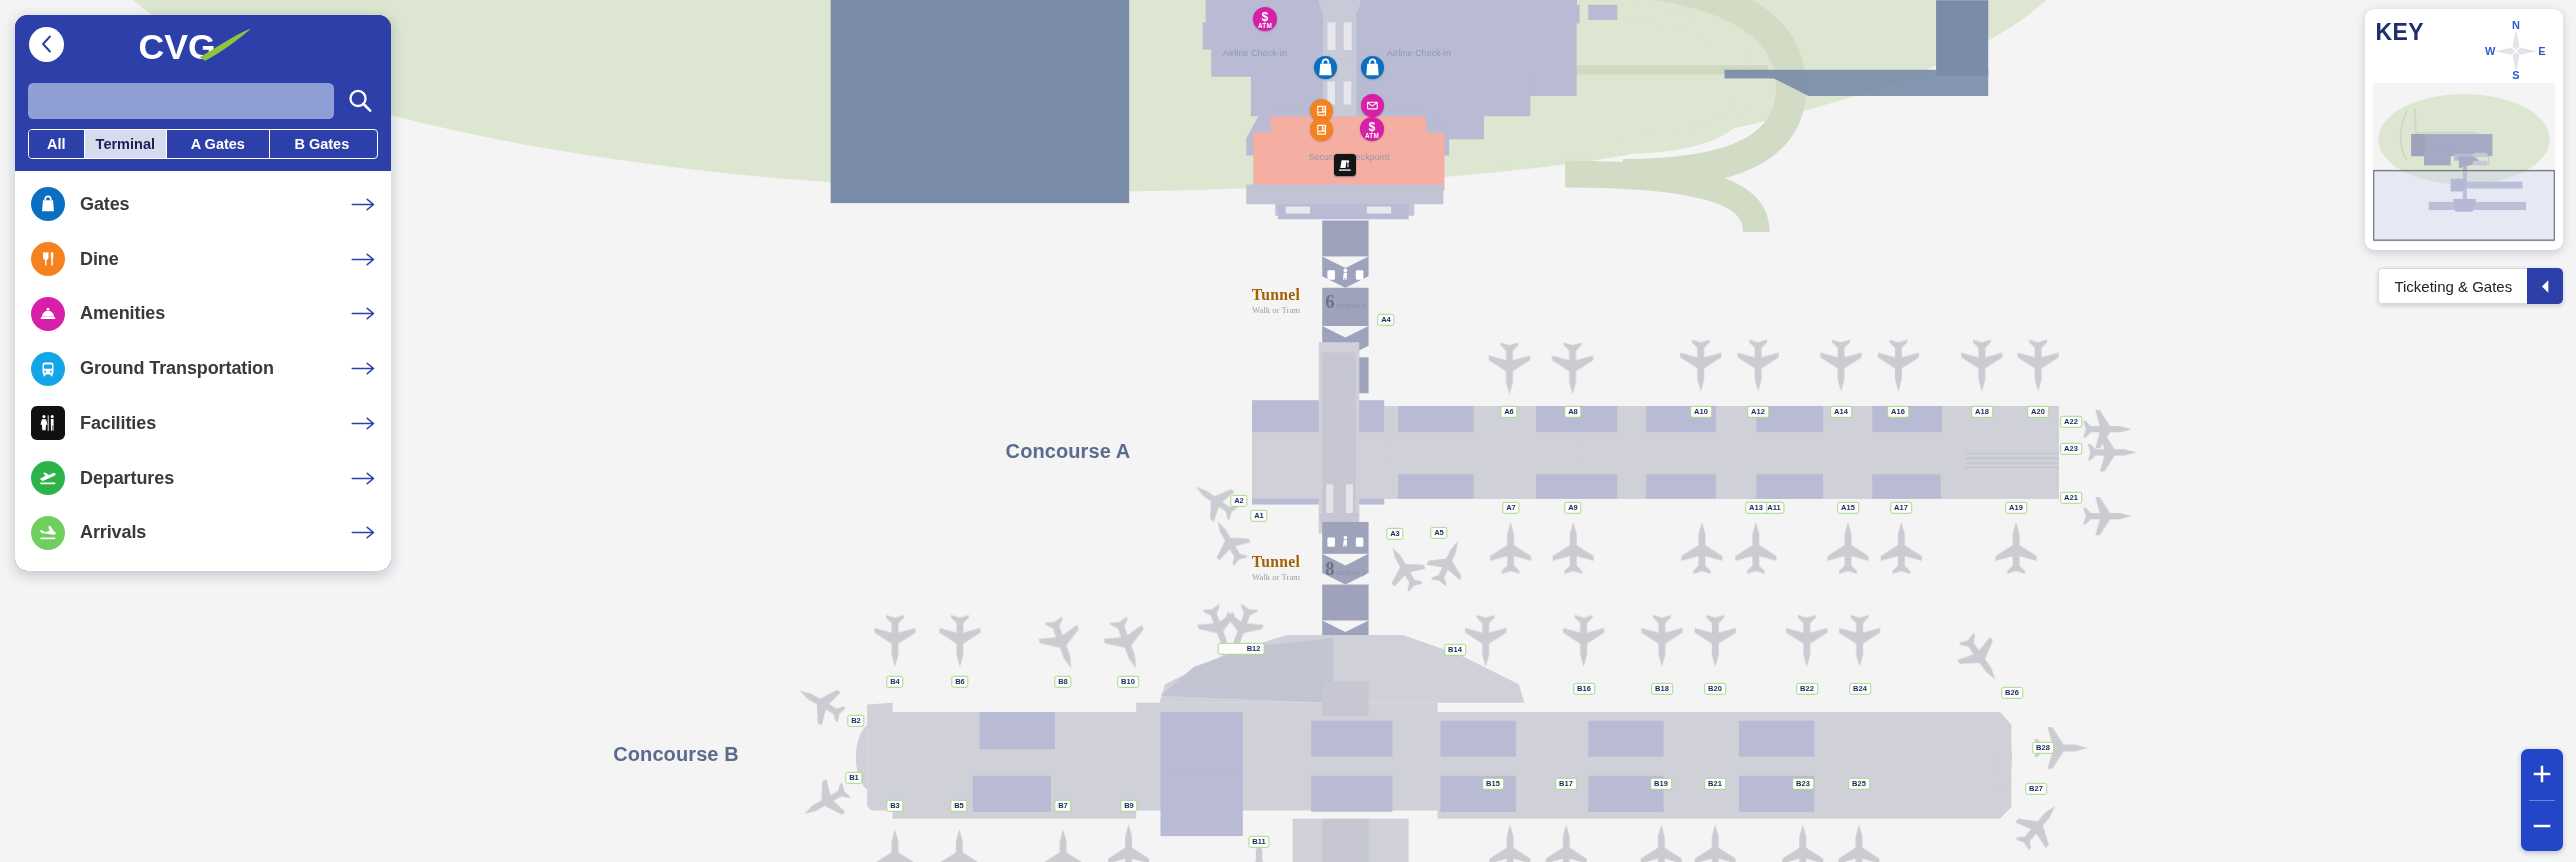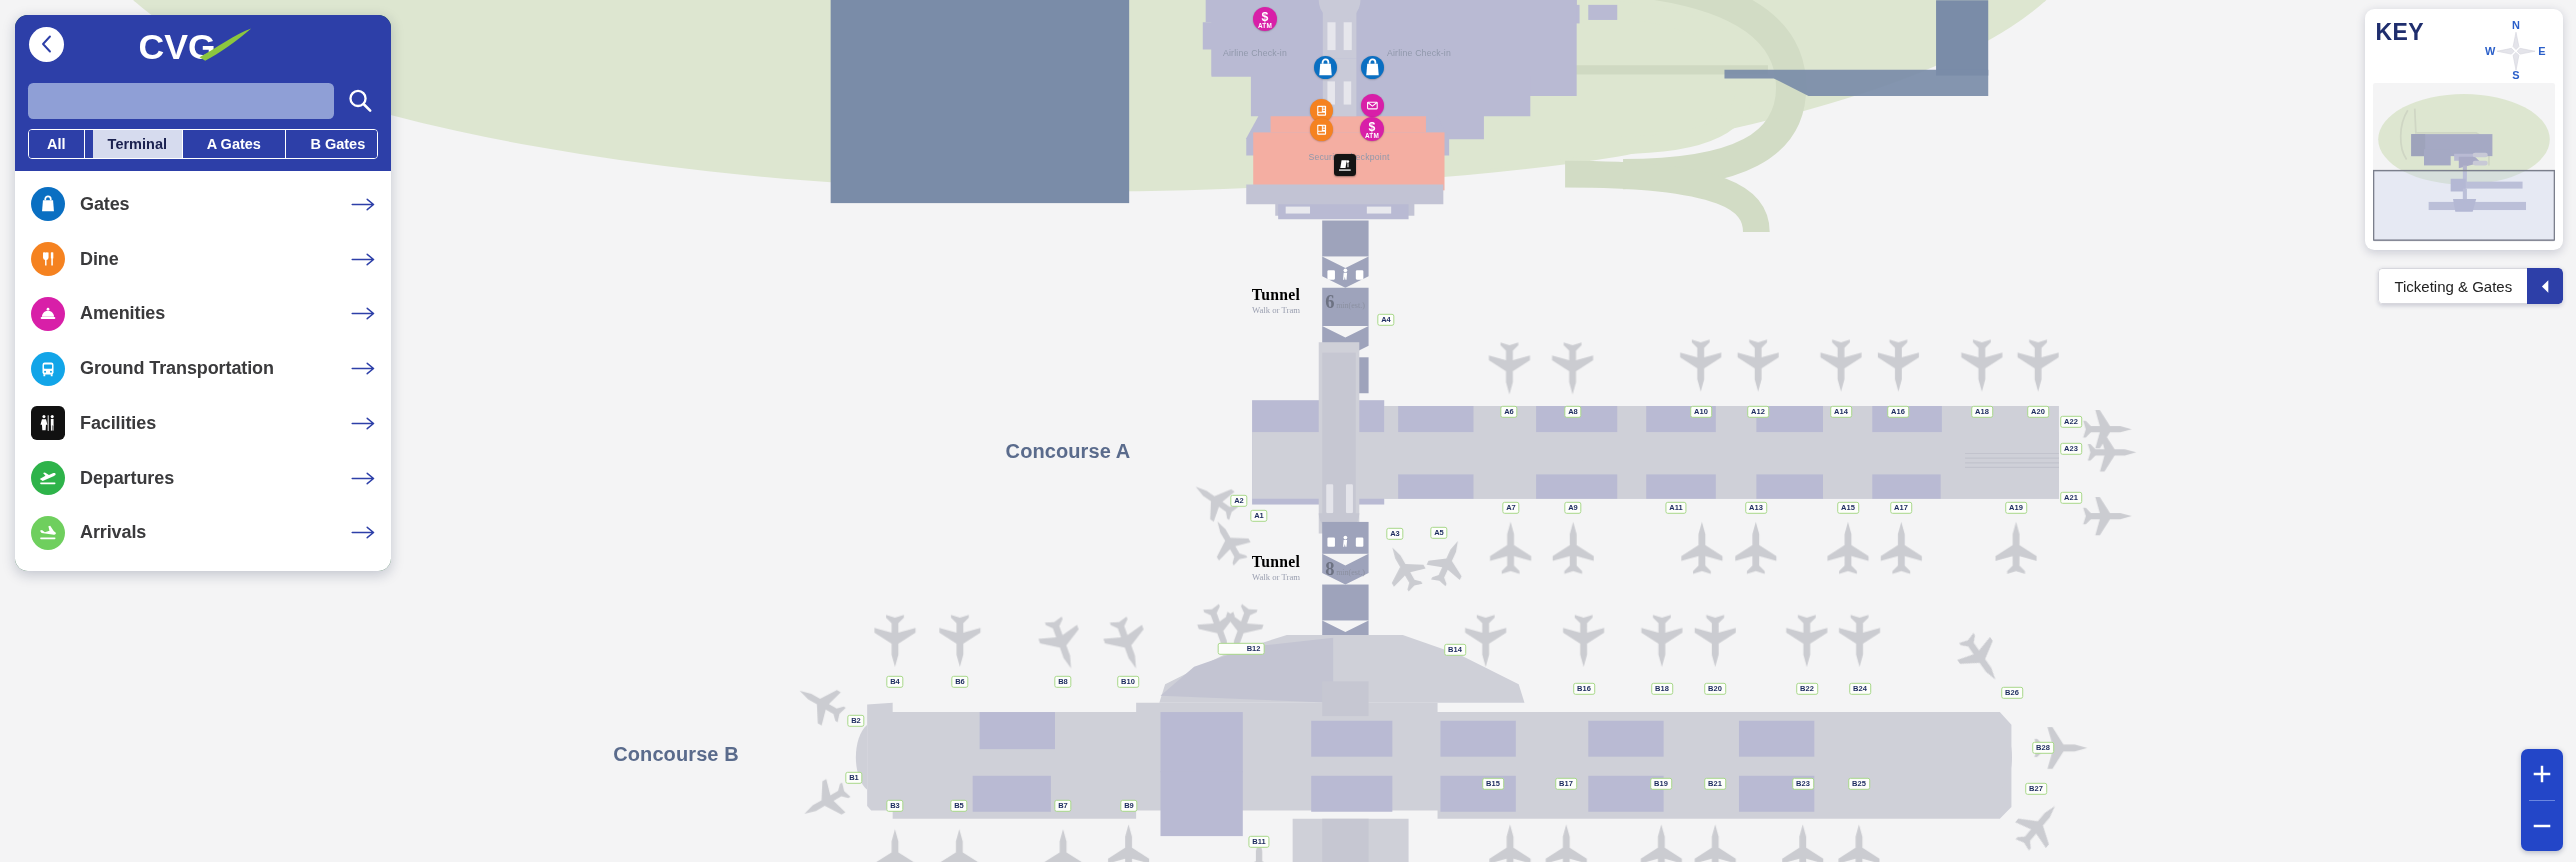--- a/index.html
+++ b/index.html
@@ -30,21 +30,21 @@
           border-radius:2.3px; padding:0.6px 2.9px 1.2px; font-size:7.5px; font-weight:600;
           color:#1b2a5e; line-height:1.15; white-space:nowrap;
           transform: translate(-50%,-50%); font-family:"Liberation Sans", sans-serif; }
 
   
   .concourse-label { position:absolute; font-size:20px; font-weight:700; color:#5a6b8c;
                      transform:translate(-50%,-50%); white-space:nowrap; letter-spacing:0.1px;text-align:right; }
   .area-label { position:absolute; font-size:8.7px; color:#9098ab; transform:translate(-50%,-50%);
                 white-space:nowrap; letter-spacing:0.2px; }
   .tunnel-label { position:absolute; transform:translate(-50%,-50%); text-align:center; white-space:nowrap; }
-  .tunnel-label .t-main { font-family:"Liberation Serif", serif; font-size:15.7px; color:#000000; font-weight:700; letter-spacing:0.3px; }
+  .tunnel-label .t-main { font-family:"Liberation Serif", serif; font-size:15.7px; color:#a16207; font-weight:700; letter-spacing:0.3px; }
   .tunnel-label .t-sub  { font-family:"Liberation Serif", serif; font-size:8.7px; color:#9a9fb0; margin-top:0.6px; }
   .tunnel-time { position:absolute; transform:translate(-50%,-50%); white-space:nowrap;
                  display:flex; align-items:baseline; gap:1.7px; }
   .tunnel-time .tt-num { font-family:"Liberation Serif", serif; font-size:18.5px; font-weight:700; color:#6d7282; }
   .tunnel-time .tt-unit { display:flex; flex-direction:row; line-height:1.0;
                           font-family:"Liberation Serif", serif; font-size:8px; color:#8b90a0; }
 
   
   #sidebar { position:absolute; left:15px; top:15px; width:376px;
              background:#14532d; border-radius:12.8px;
@@ -62,21 +62,21 @@
                   font-family:"Liberation Sans", sans-serif; }
   #search-input::placeholder { color:#e3e8fa; }
   #search-btn { width:36px; height:36px; background:none; border:none; cursor:pointer;
                 display:flex; align-items:center; justify-content:center; }
   #tabs { display:flex; margin-top:10.4px; border:1.2px solid #fff; border-radius:4px; overflow:hidden; }
   .tab { flex:0 0 auto; padding:7px 0; text-align:center; font-size:14.5px; font-weight:700;
          color:#fff; background:#2d3fa8; cursor:pointer; border-right:1.2px solid #fff;
          font-family:"Liberation Sans", sans-serif; line-height:1; }
   .tab:last-child { border-right:none; }
   .tab.active { background:#d6dbee; color:#1b2150; }
-  .tab.w-all { width:56px; } .tab.w-terminal { width:90px;margin-left:8px; }
+  .tab.w-all { width:56px; } .tab.w-terminal { width:82px; }
   .tab.w-agates { width:103px; } .tab.w-bgates { width:104px; }
 
   #sb-list { background:#fff; padding:5.8px 0 10.4px; }
   .sb-item { display:flex; align-items:center; gap:15px; padding:10.4px 15px 10.4px 16px; cursor:pointer; }
   .sb-icon { width:34px; height:34px; border-radius:50%; flex:0 0 34px;
              display:flex; align-items:center; justify-content:center; }
   .sb-icon.sq { border-radius:5.8px; }
   .sb-label { flex:1; font-size:18px; font-weight:700; color:#3a3a3c; letter-spacing:-0.1px; }
   .sb-arrow { flex:0 0 auto; display:flex; align-items:center; }
 
@@ -460,21 +460,21 @@
         <div class="gate" style="left: 1259px; top: 516px;">A1</div>
         <div class="gate" style="left: 1239px; top: 501px;">A2</div>
         <div class="gate" style="left: 1395px; top: 534px;">A3</div>
         <div class="gate" style="left: 1386px; top: 320px;">A4</div>
         <div class="gate" style="left: 1439px; top: 533px;">A5</div>
         <div class="gate" style="left: 1509px; top: 412px;">A6</div>
         <div class="gate" style="left: 1511px; top: 508px;">A7</div>
         <div class="gate" style="left: 1573px; top: 412px;">A8</div>
         <div class="gate" style="left: 1573px; top: 508px;">A9</div>
         <div class="gate" style="left: 1701px; top: 412px;">A10</div>
-        <div class="gate" style="left: 1676px; top: 508px; text-align: center;">A11</div>
+        <div class="gate" style="left: 1774px; top: 508px; text-align: center;">A11</div>
         <div class="gate" style="left: 1758px; top: 412px;">A12</div>
         <div class="gate" style="left: 1756px; top: 508px;">A13</div>
         <div class="gate" style="left: 1841px; top: 412px;">A14</div>
         <div class="gate" style="left: 1848px; top: 508px;">A15</div>
         <div class="gate" style="left: 1898px; top: 412px;">A16</div>
         <div class="gate" style="left: 1901px; top: 508px;">A17</div>
         <div class="gate" style="left: 1982px; top: 412px;">A18</div>
         <div class="gate" style="left: 2016px; top: 508px;">A19</div>
         <div class="gate" style="left: 2038px; top: 412px;">A20</div>
         <div class="gate" style="left: 2071px; top: 498px;">A21</div>

